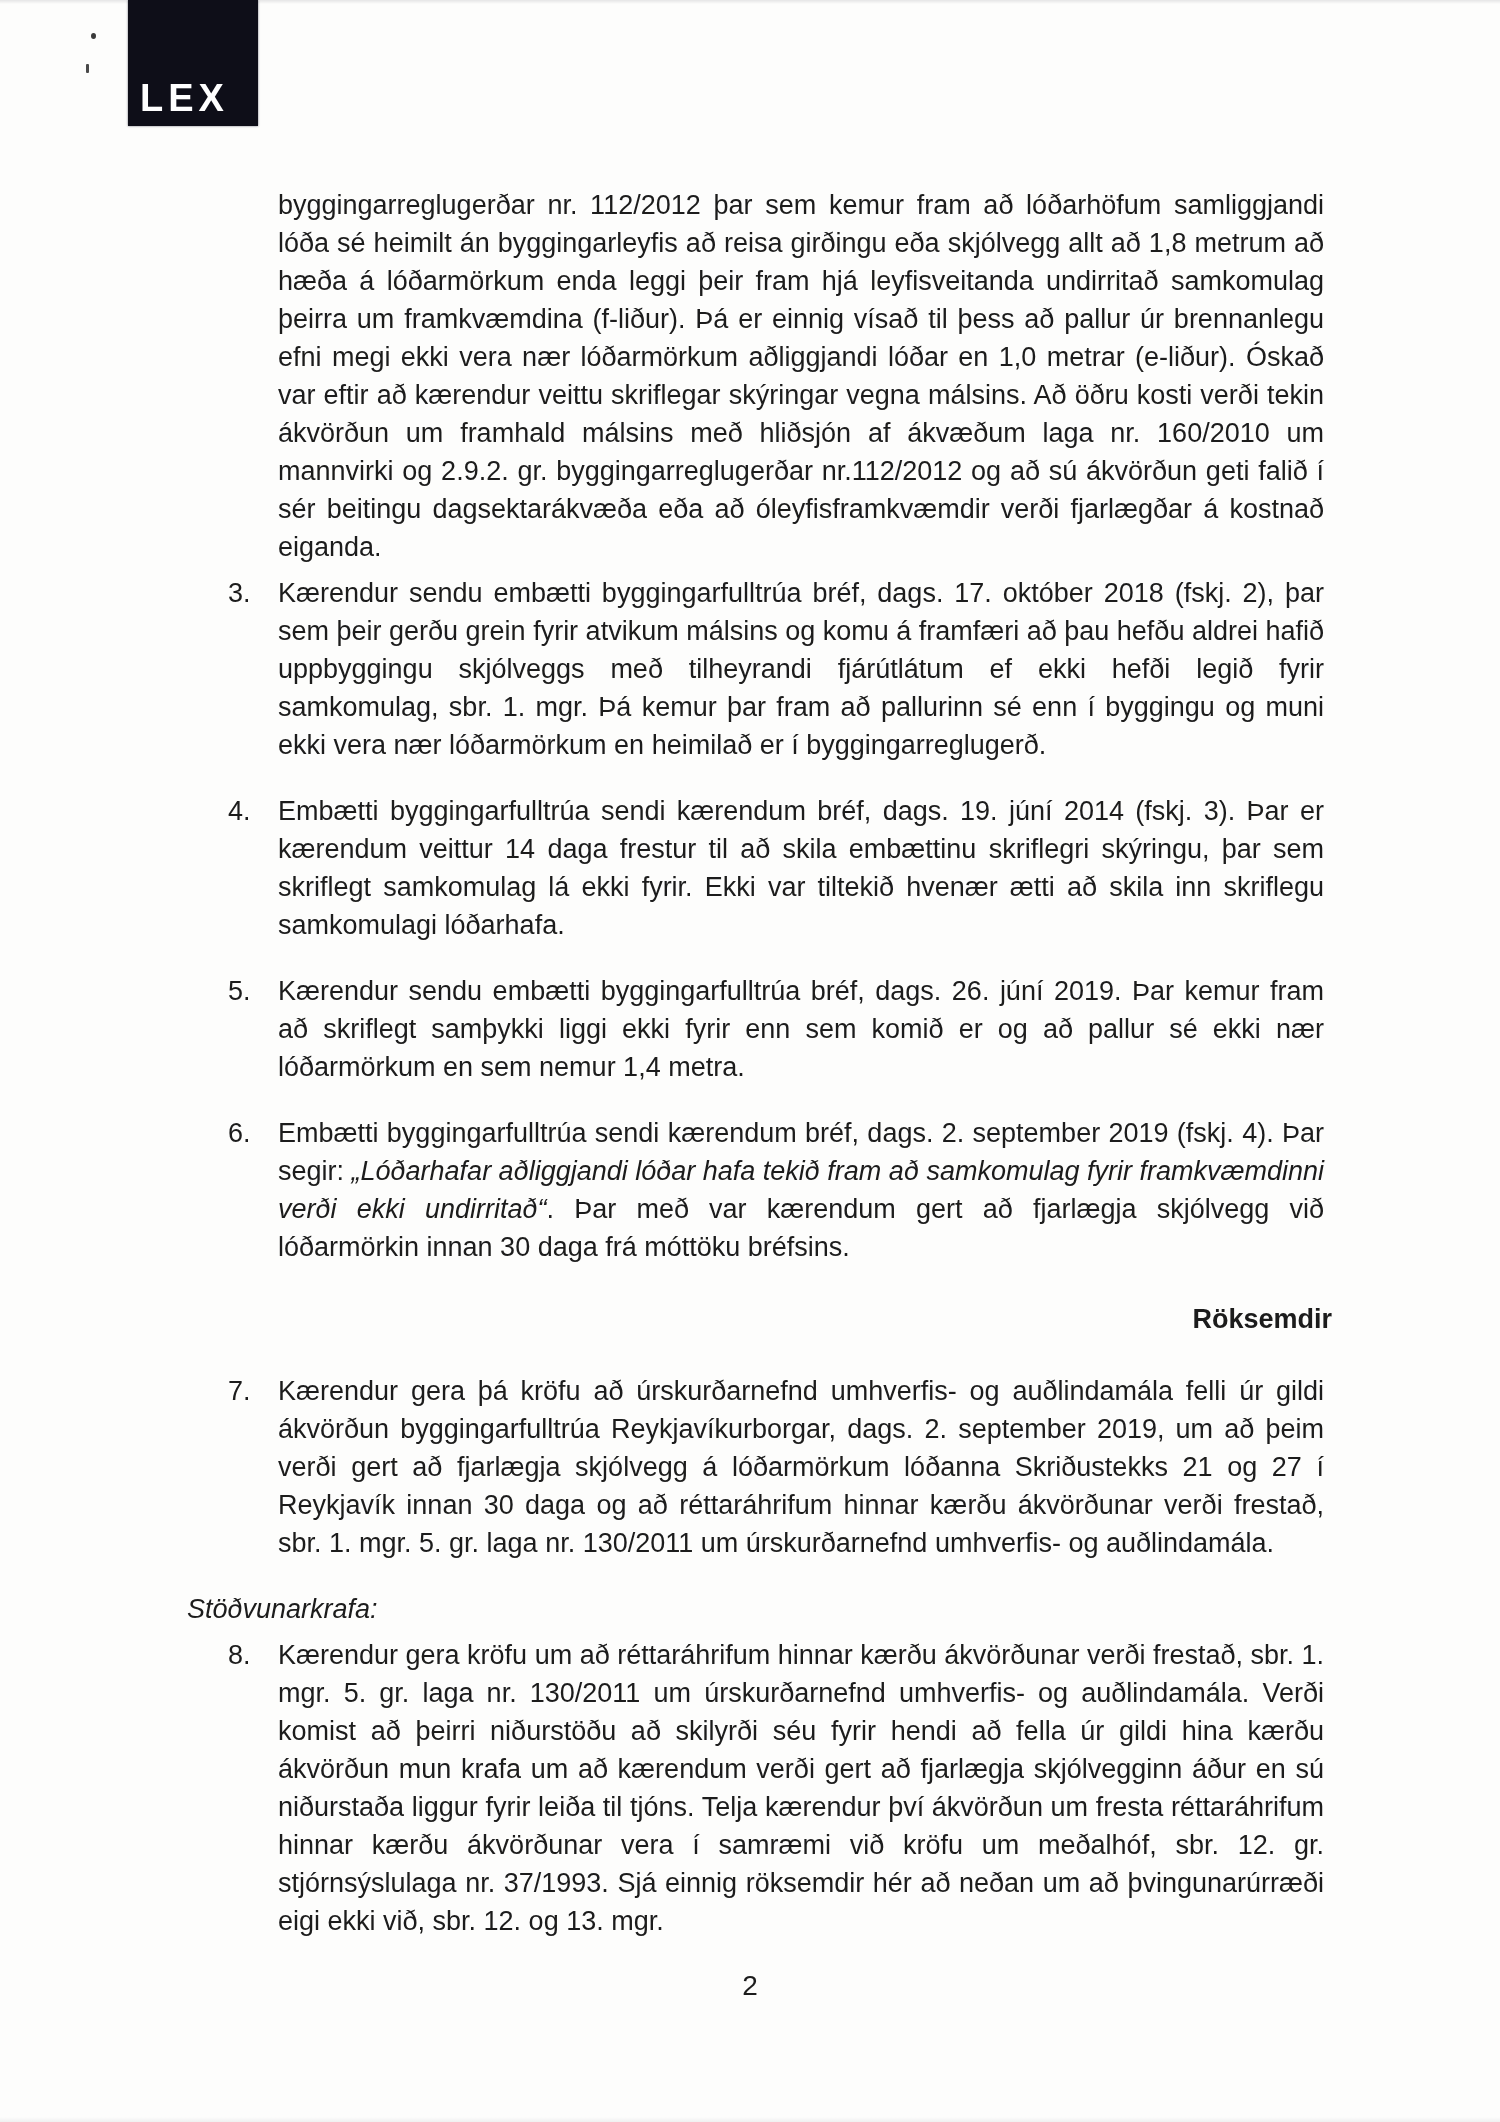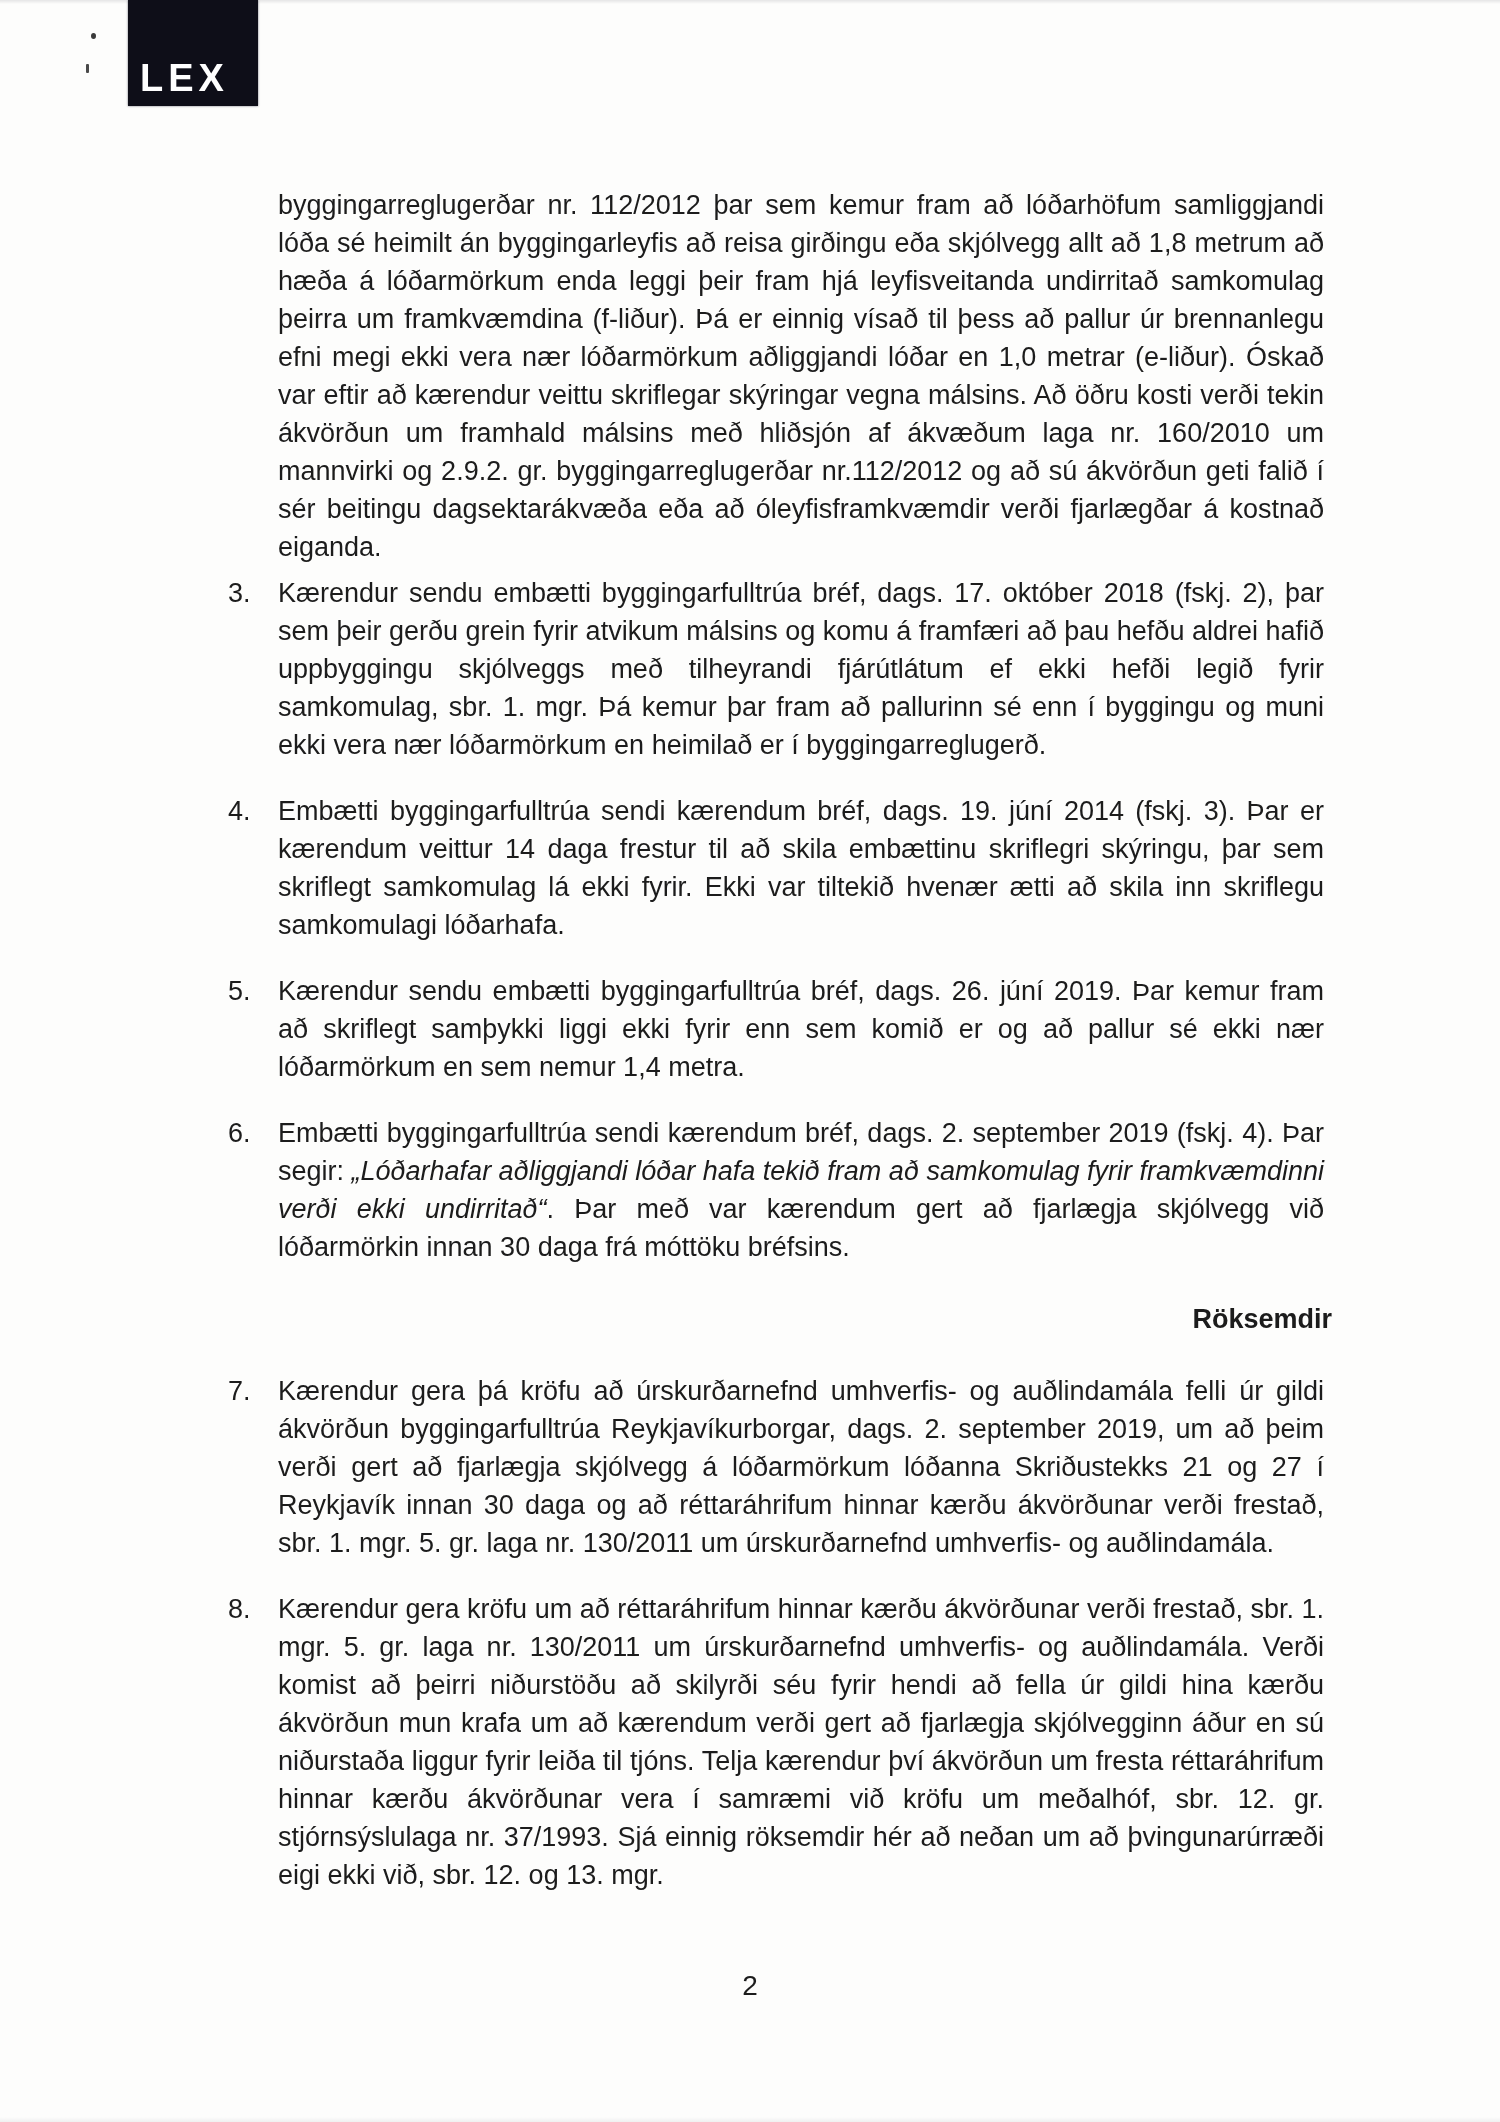--- a/index.html
+++ b/index.html
@@ -18,21 +18,21 @@
     content: "";
     position: absolute; inset: 0;
     background:
       linear-gradient(to bottom, rgba(120,120,130,0.18) 0px, rgba(120,120,130,0) 4px),
       linear-gradient(to top, rgba(120,120,130,0.10) 0px, rgba(120,120,130,0) 5px);
     pointer-events: none;
   }
   .logo {
     position: absolute;
     left: 128px; top: 0;
-    width: 130px; height: 106px;
+    width: 130px; height: 126px;
     background: #0e0e18;
     box-shadow: 0 0 2px rgba(20,20,40,0.6);
   }
   .logo-text {
     position: absolute;
     left: 12px; bottom: 9px;
     color: #ffffff;
     font-weight: 700;
     font-size: 38px;
     line-height: 1;
@@ -115,20 +115,21 @@
       <p><span>Embætti byggingarfulltrúa sendi kærendum bréf, dags. 2. september 2019 (fskj. 4). Þar segir: </span><span class="italic">„Lóðarhafar aðliggjandi lóðar hafa tekið fram að samkomulag fyrir framkvæmdinni verði ekki undirritað“</span><span>. Þar með var kærendum gert að fjarlægja skjólvegg við lóðarmörkin innan 30 daga frá móttöku bréfsins.</span></p>
     </div>
 
     <h2 class="heading">Röksemdir</h2>
 
     <div class="item block">
       <span class="num">7.</span>
       <p>Kærendur gera þá kröfu að úrskurðarnefnd umhverfis- og auðlindamála felli úr gildi ákvörðun byggingarfulltrúa Reykjavíkurborgar, dags. 2. september 2019, um að þeim verði gert að fjarlægja skjólvegg á lóðarmörkum lóðanna Skriðustekks 21 og 27 í Reykjavík innan 30 daga og að réttaráhrifum hinnar kærðu ákvörðunar verði frestað, sbr. 1. mgr. 5. gr. laga nr. 130/2011 um úrskurðarnefnd umhverfis- og auðlindamála.</p>
     </div>
 
+    <div class="subsection">Stöðvunarkrafa:</div>
 
     <div class="item block">
       <span class="num">8.</span>
       <p>Kærendur gera kröfu um að réttaráhrifum hinnar kærðu ákvörðunar verði frestað, sbr. 1. mgr. 5. gr. laga nr. 130/2011 um úrskurðarnefnd umhverfis- og auðlindamála. Verði komist að þeirri niðurstöðu að skilyrði séu fyrir hendi að fella úr gildi hina kærðu ákvörðun mun krafa um að kærendum verði gert að fjarlægja skjólvegginn áður en sú niðurstaða liggur fyrir leiða til tjóns. Telja kærendur því ákvörðun um fresta réttaráhrifum hinnar kærðu ákvörðunar vera í samræmi við kröfu um meðalhóf, sbr. 12. gr. stjórnsýslulaga nr. 37/1993. Sjá einnig röksemdir hér að neðan um að þvingunarúrræði eigi ekki við, sbr. 12. og 13. mgr.</p>
     </div>
 
   </main>
 
   <div class="page-number">2</div>
 

